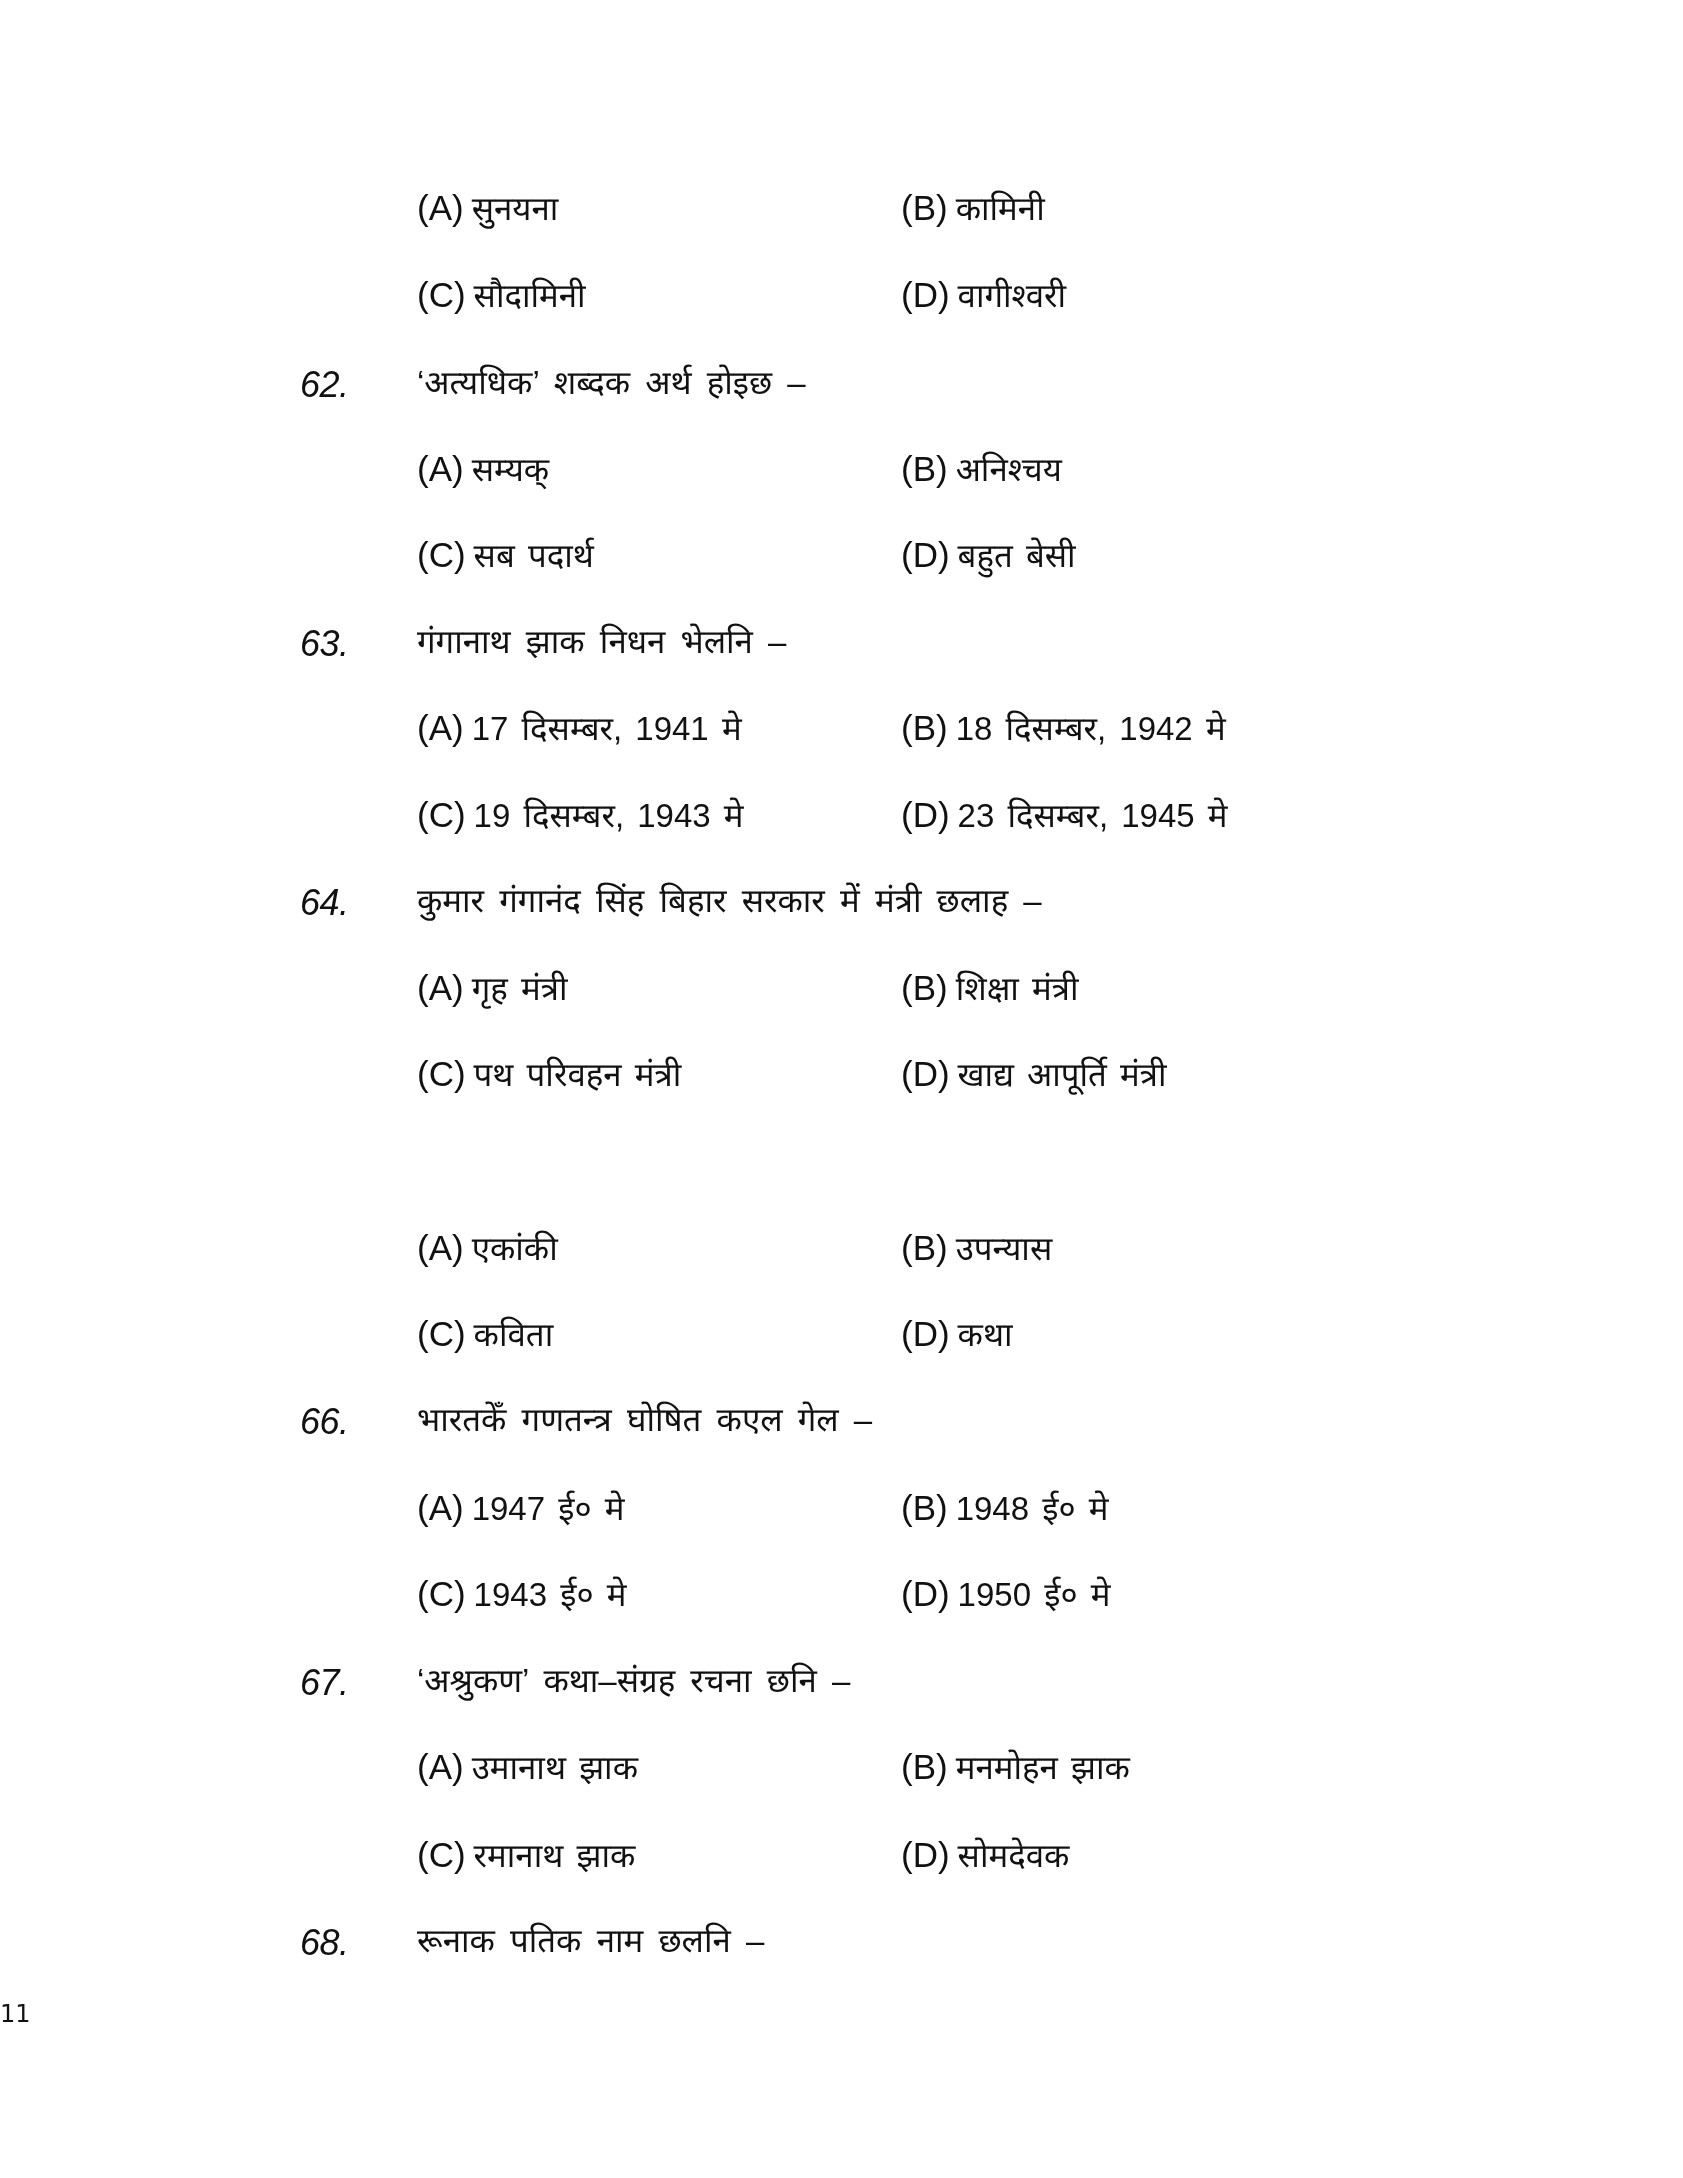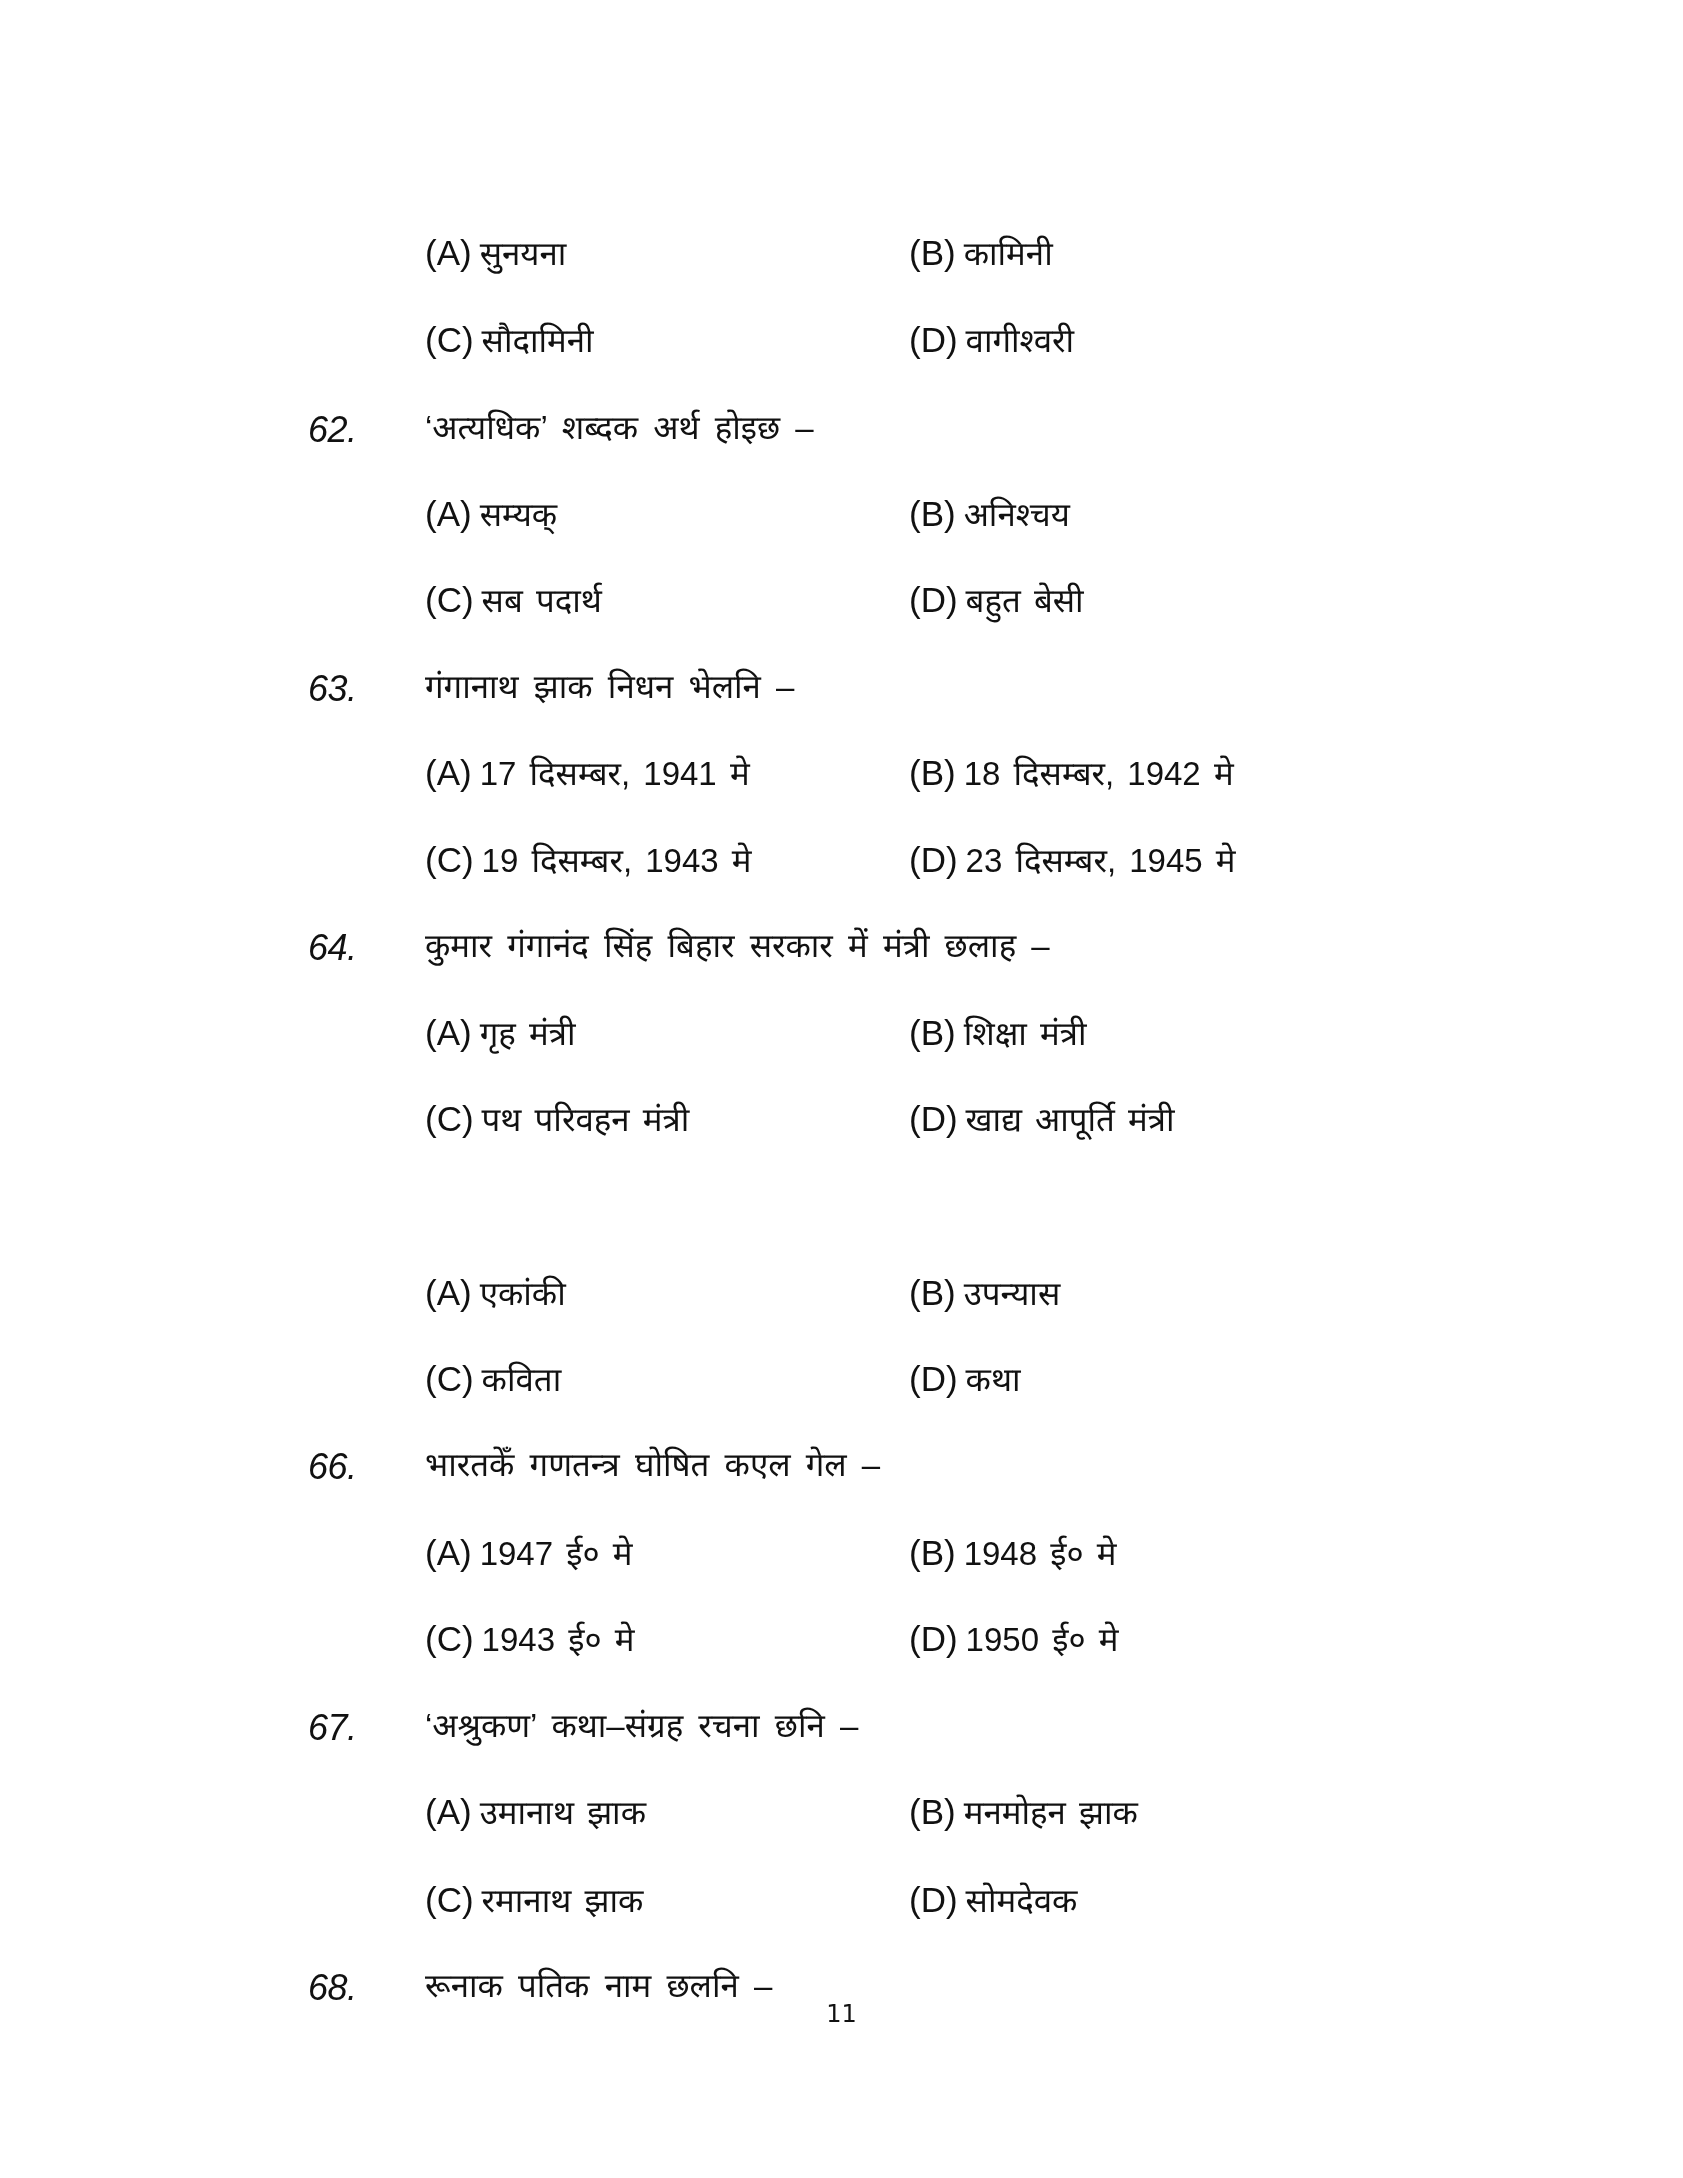--- a/index.html
+++ b/index.html
@@ -17,24 +17,23 @@
   }
   .page {
     position: absolute;
     left: 0; top: 0;
     width: 1683px;
     height: 2178px;
     background: #ffffff;
   }
   .row {
     position: absolute;
-    left: 8px;
+    left: 0;
     width: 1379px;
     height: 50px;
-    margin-top: 45px;
   }
   .qnum {
     position: absolute;
     left: 300px;
     top: 8px;
     font-size: 36px;
     line-height: 36px;
     letter-spacing: -0.5px;
     font-style: italic;
   }
@@ -59,21 +58,20 @@
   .opt.left { left: 417px; }
   .opt.right { left: 901px; }
   .opt .letter {
     font-size: 35px;
     margin-right: 8px;
   }
   .page-number {
     position: absolute;
     left: 0;
     width: 1683px;
-    text-align: center;
     top: 1998px;
     font-family: "DejaVu Sans", sans-serif;
     font-size: 24px;
     line-height: 32px;
   }
 </style>
 </head>
 <body>
 
 <div class="page">

